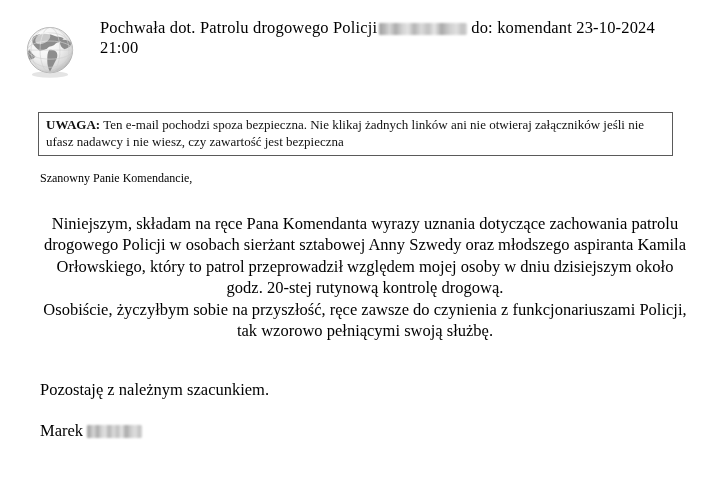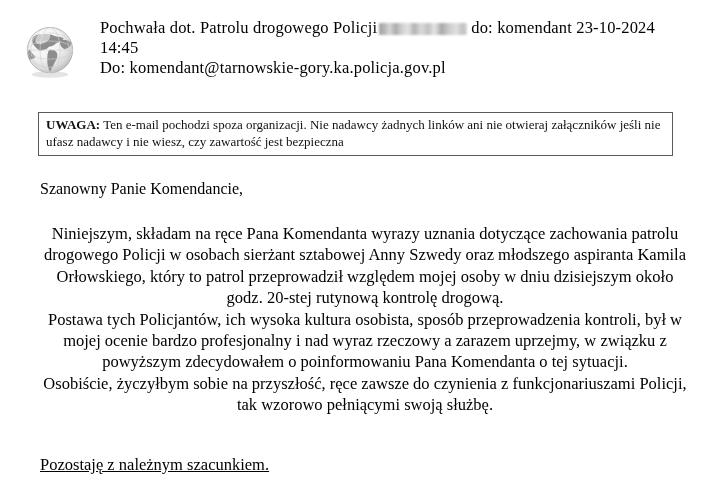--- a/index.html
+++ b/index.html
@@ -98,36 +98,35 @@
   }
 
   
   .body-wrap {
     position: absolute;
     left: 40px;
     top: 168px;
     width: 650px;
   }
   .greeting {
-    font-size: 16px;
+    font-size: 12px;
     line-height: 21px;
-    margin: 10px 0 24px 0;
+    margin: 0 0 24px 0;
   }
   .para {
     font-size: 16.5px;
     line-height: 21.4px;
     margin: 0;
     text-align: center;
   }
   .para + .para { margin-top: 0; }
   .closing {
     font-size: 16.5px;
     line-height: 21px;
     margin: 38px 0 8px 0;
-    text-decoration: underline;
   }
   .signature {
     font-size: 16.5px;
     line-height: 21px;
     margin: 20px 0 0 0;
     white-space: nowrap;
   }
 </style>
 </head>
 <body>
@@ -169,41 +168,36 @@
         <ellipse cx="24" cy="18" rx="9" ry="5.5" fill="#ffffff" opacity="0.55" transform="rotate(-28 24 18)"></ellipse>
       </svg>
     </div>
 
     <div class="header-lines">
 
       <div class="hline title-line">
         <span>Pochwała dot. Patrolu drogowego Policji</span><span class="redact r-subject"></span><span>do: komendant 23-10-2024</span>
       </div>
 
-      <div class="hline">14:45</div>
-
-
-      <div class="hline">
-        <span>Do:</span>
-        <span>komendant@tarnowskie-gory.ka.policja.gov.pl</span>
-      </div>
+      <div class="hline">21:00</div>
+
+
 
     </div>
   </div>
 
   <div class="warning-box">
-    <div class="warning-text"><span class="lead">UWAGA:</span><span> Ten e-mail pochodzi spoza organizacji. Nie nadawcy żadnych linków ani nie otwieraj załączników jeśli nie ufasz nadawcy i nie wiesz, czy zawartość jest bezpieczna</span></div>
+    <div class="warning-text"><span class="lead">UWAGA:</span><span> Ten e-mail pochodzi spoza bezpieczna. Nie klikaj żadnych linków ani nie otwieraj załączników jeśli nie ufasz nadawcy i nie wiesz, czy zawartość jest bezpieczna</span></div>
   </div>
 
   <div class="body-wrap">
 
     <p class="greeting">Szanowny Panie Komendancie,</p>
 
     <p class="para">Niniejszym, składam na ręce Pana Komendanta wyrazy uznania dotyczące zachowania patrolu drogowego Policji w osobach sierżant sztabowej Anny Szwedy oraz młodszego aspiranta Kamila Orłowskiego, który to patrol przeprowadził względem mojej osoby w dniu dzisiejszym około godz. 20-stej rutynową kontrolę drogową.</p>
-    <p class="para">Postawa tych Policjantów, ich wysoka kultura osobista, sposób przeprowadzenia kontroli, był w mojej ocenie bardzo profesjonalny i nad wyraz rzeczowy a zarazem uprzejmy, w związku z powyższym zdecydowałem o poinformowaniu Pana Komendanta o tej sytuacji.</p>
     <p class="para">Osobiście, życzyłbym sobie na przyszłość, ręce zawsze do czynienia z funkcjonariuszami Policji, tak wzorowo pełniącymi swoją służbę.</p>
 
     <p class="closing">Pozostaję z należnym szacunkiem.</p>
 
     <p class="signature"><span>Marek</span><span class="redact r-name"></span></p>
 
   </div>
 
 </div>
 

